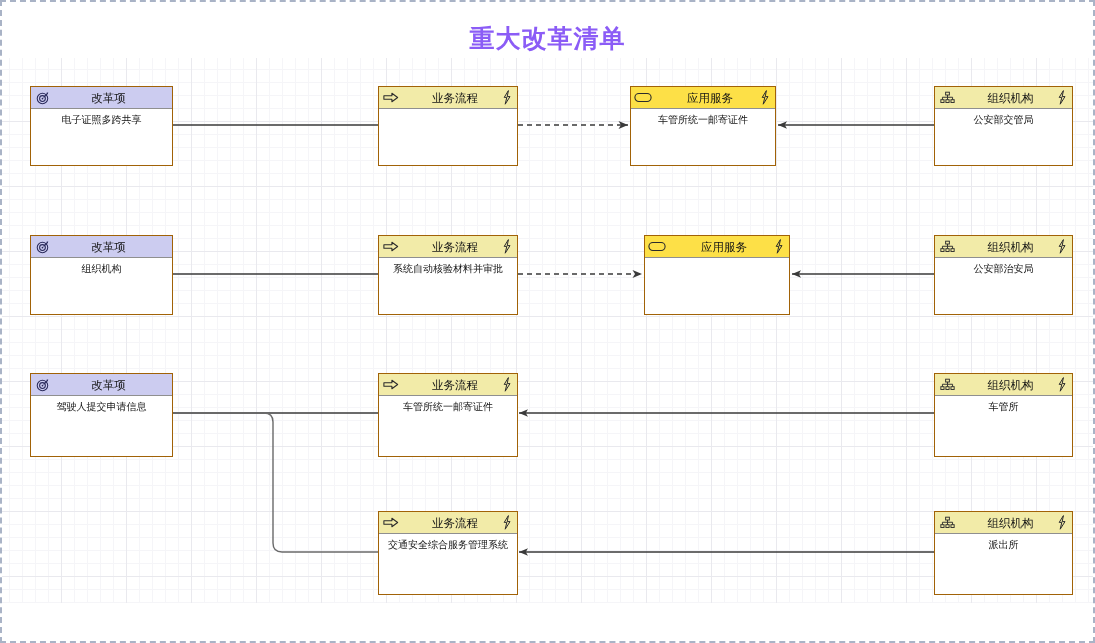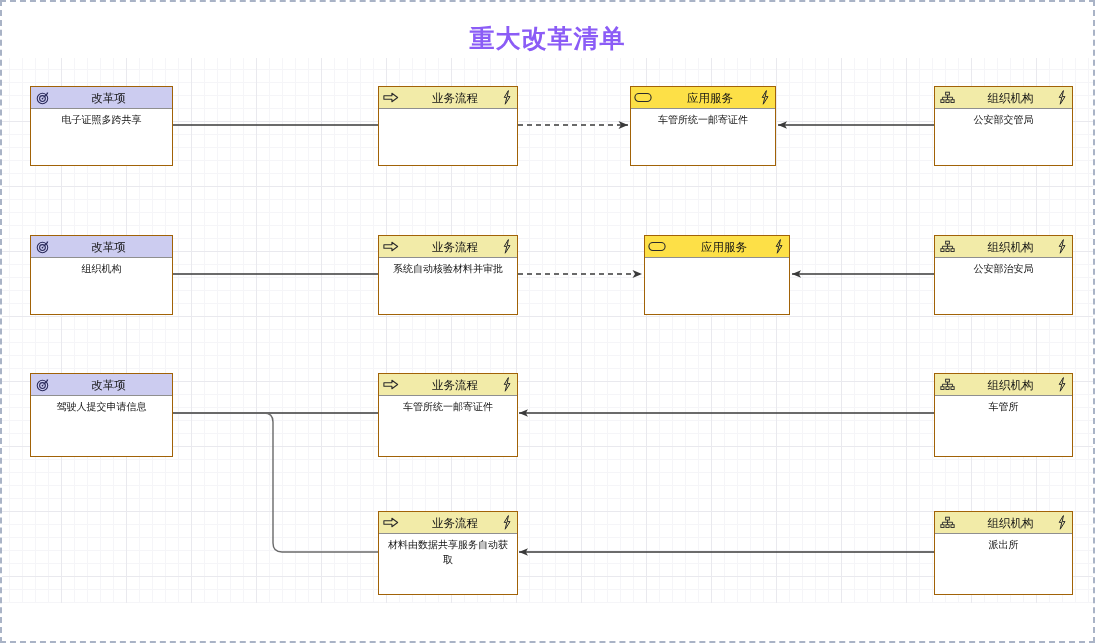--- a/index.html
+++ b/index.html
@@ -320,21 +320,21 @@
           <path d="M1,4 L10,4 L10,1.2 L16.5,6 L10,10.8 L10,8 L1,8 Z" fill="none" stroke="#2b2b2b" stroke-width="1.2" stroke-linejoin="round"></path>
         </svg>
       </span>
       <span class="ttl">业务流程</span>
       <span class="bolt">
         <svg width="10" height="15" viewBox="0 0 10 15">
           <path d="M6.4,0.6 L2.2,7.4 L4.8,7.4 L3.2,14.2 L8,6.6 L5.2,6.6 Z" fill="none" stroke="#2b2b2b" stroke-width="1"></path>
         </svg>
       </span>
     </div>
-    <div class="body">材料由数据共享服务自动获取</div>
+    <div class="body">交通安全综合服务管理系统</div>
   </div>
 
   <div class="node" style="left:932px;top:509px;width:139px;height:84px;">
     <div class="hdr hdr-org">
       <span class="ico">
         <svg width="15" height="14" viewBox="0 0 16 14">
           <rect x="6" y="0.8" width="4" height="3" fill="none" stroke="#2b2b2b" stroke-width="1"></rect>
           <path d="M8,3.8 L8,6.2 M2.6,6.2 L13.4,6.2 M2.6,6.2 L2.6,8.6 M8,6.2 L8,8.6 M13.4,6.2 L13.4,8.6" stroke="#2b2b2b" stroke-width="1" fill="none"></path>
           <rect x="0.9" y="8.8" width="3.4" height="3" fill="none" stroke="#2b2b2b" stroke-width="1"></rect>
           <rect x="6.3" y="8.8" width="3.4" height="3" fill="none" stroke="#2b2b2b" stroke-width="1"></rect>

